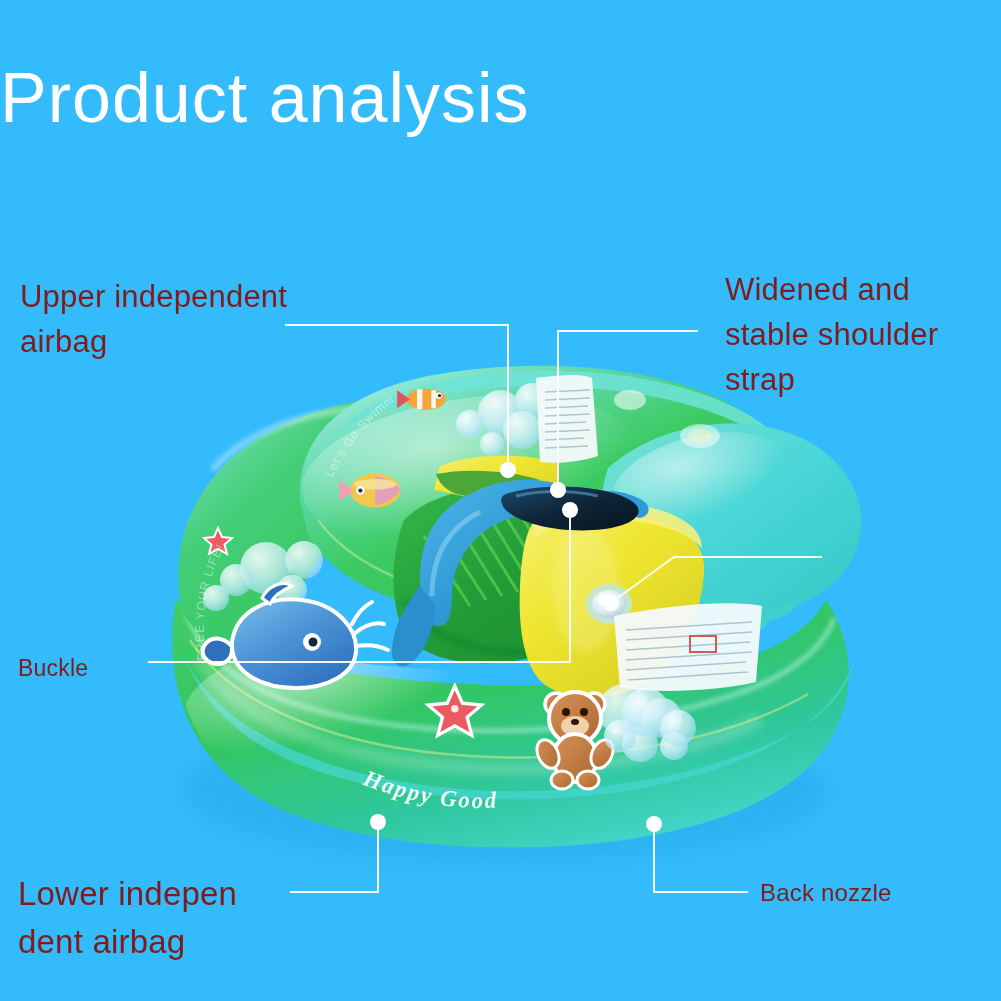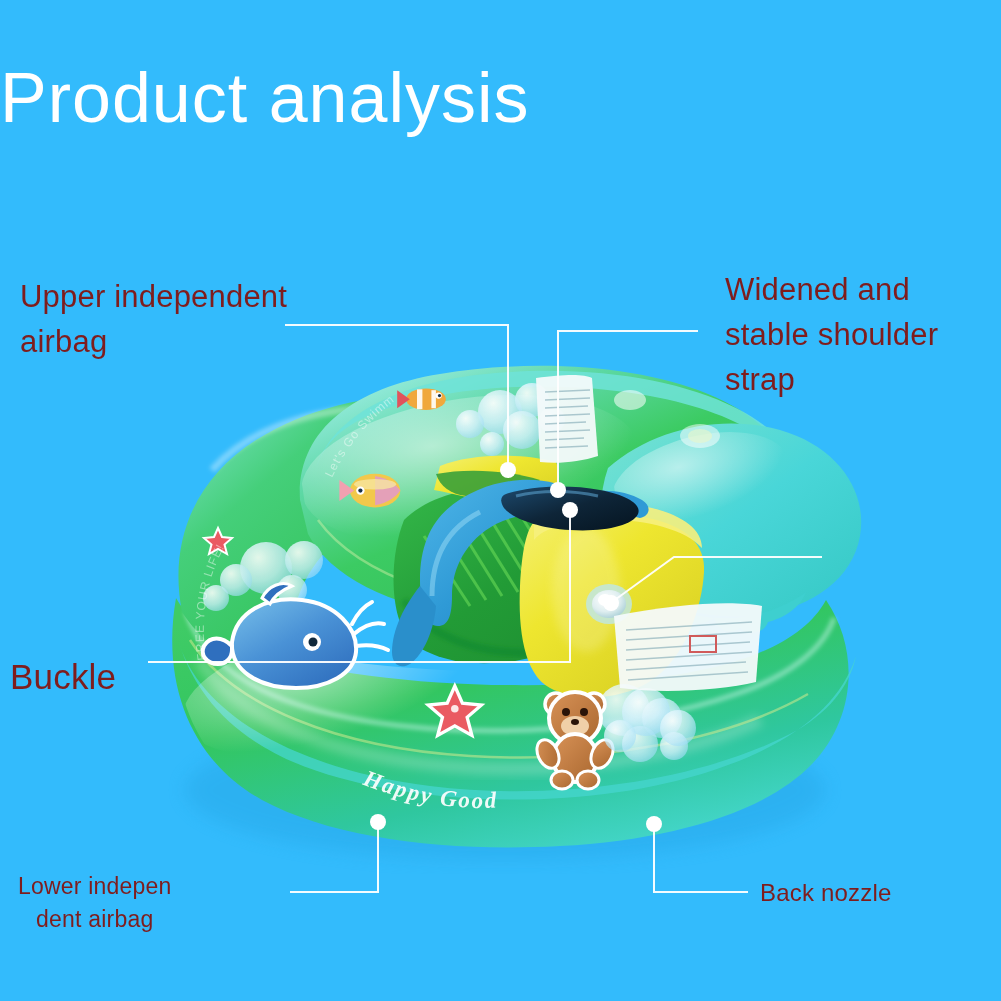--- a/index.html
+++ b/index.html
@@ -18,22 +18,22 @@
   }
 
   
   .label{
     position:absolute;color:#7f1d1d;font-weight:300;line-height:1.45;
     white-space:pre-line;letter-spacing:.2px;
   }
   .lbl-upper{left:20px;top:275px;font-size:31px;}
   .lbl-shoulder{left:714px;top:268px;font-size:31px;margin-left:11px;}
   .lbl-nozzle{left:836px;top:543px;font-size:24px;}
-  .lbl-buckle{left:10px;top:652px;font-size:35px;}
-  .lbl-lower{left:18px;top:870px;font-size:23px;text-align:center;}
+  .lbl-buckle{left:18px;top:652px;font-size:23px;}
+  .lbl-lower{left:18px;top:870px;font-size:33px;}
   .lbl-back{left:760px;top:876px;font-size:24px;}
 
   
   #leaders{position:absolute;left:0;top:0;width:1001px;height:1001px;}
 
   
   #product{position:absolute;left:0;top:0;width:1001px;height:1001px;}
 </style>
 </head>
 <body>

